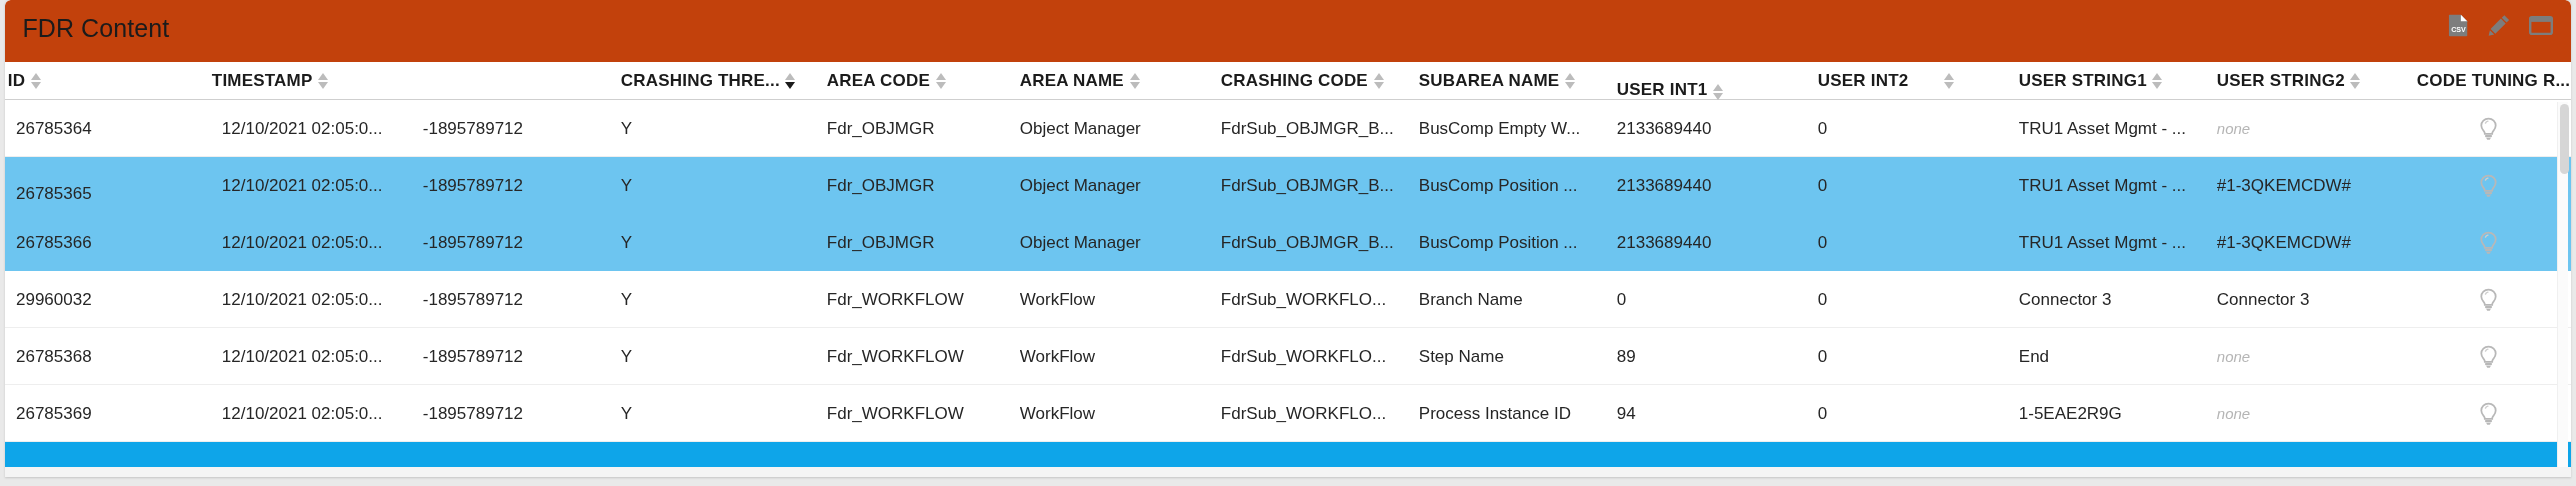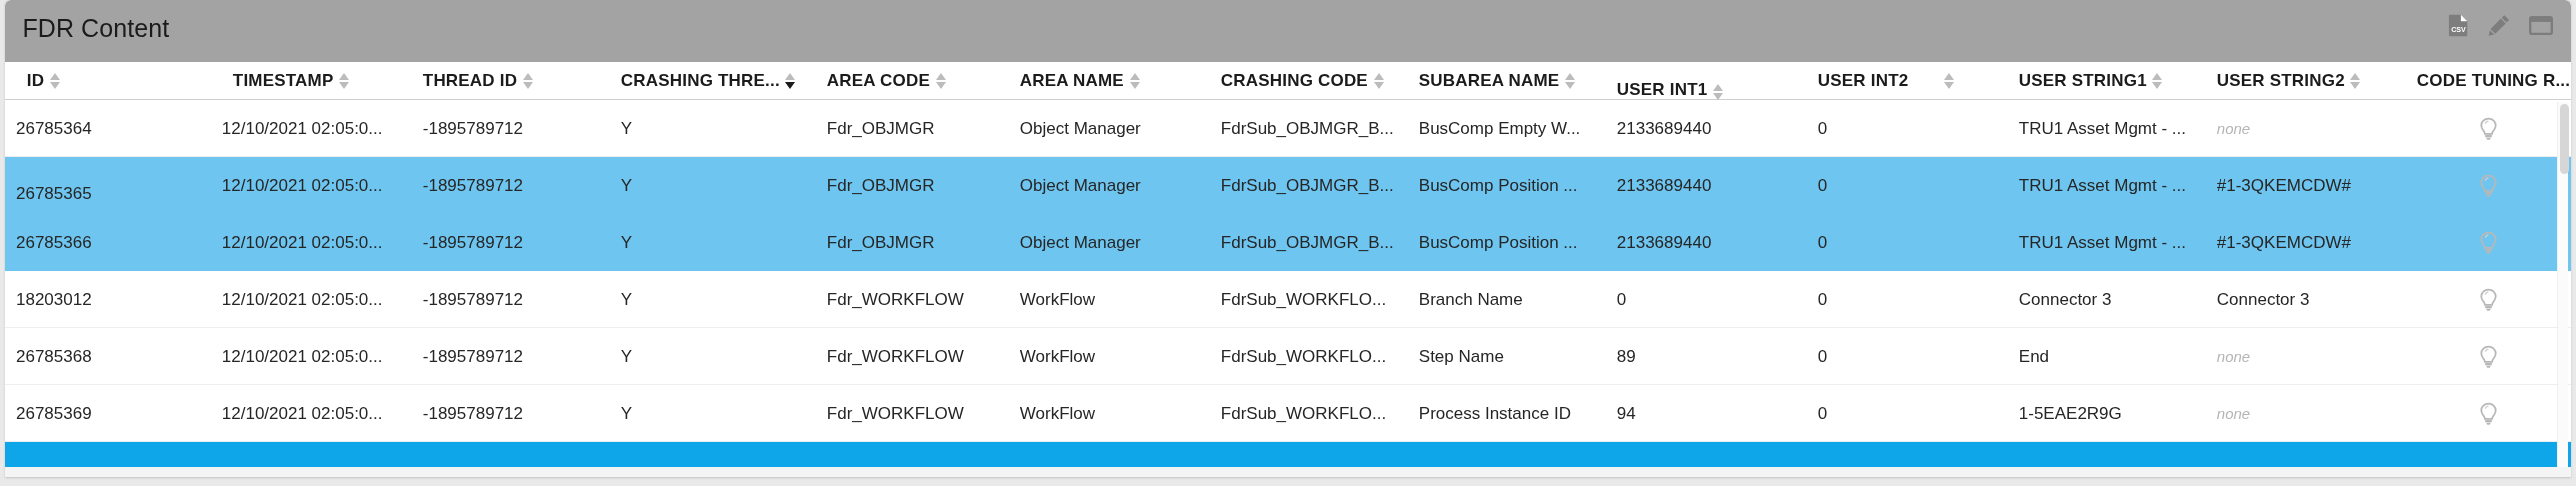--- a/index.html
+++ b/index.html
@@ -22,21 +22,21 @@
     border-top-left-radius: 5.6px;
     border-top-right-radius: 5.6px;
     box-shadow: 0 0.8px 2.4px rgba(0,0,0,0.16);
     overflow: hidden;
   }
 
   
   .titlebar {
     position: relative;
     height: 62px;
-    background: #a3a3a3;
+    background: #c2410c;
     border-top-left-radius: 5.6px;
     border-top-right-radius: 5.6px;
   }
 
   .panel-title {
     position: absolute;
     left: 17.6px;
     top: 14.4px;
     font-size: 25px;
     font-weight: 400;
@@ -197,36 +197,29 @@
       <div class="action-icon">
         <svg width="24" height="21" viewBox="0 0 30 26" aria-hidden="true">
           <rect x="1.5" y="2.5" width="27" height="21" rx="2" fill="none" stroke="#7d7d7d" stroke-width="3"></rect>
           <rect x="1.5" y="2.5" width="27" height="6" fill="#7d7d7d"></rect>
         </svg>
       </div>
     </div>
   </div>
 
   <div class="grid-header">
-      <div class="hcell" style="left: 22px; width: 88px;">
+      <div class="hcell" style="left: 3px; width: 88px;">
         <span>ID</span>
         <span class="sorter">
           <span class="tri-up"></span>
           <span class="tri-dn"></span>
         </span>
       </div>
-      <div class="hcell" style="left: 228px; width: 184px;">
+      <div class="hcell" style="left: 207px; width: 184px;">
         <span>TIMESTAMP</span>
-        <span class="sorter">
-          <span class="tri-up"></span>
-          <span class="tri-dn"></span>
-        </span>
-      </div>
-      <div class="hcell" style="left: 418px; width: 144px;">
-        <span>THREAD ID</span>
         <span class="sorter">
           <span class="tri-up"></span>
           <span class="tri-dn"></span>
         </span>
       </div>
       <div class="hcell" style="left: 616px; width: 184px;">
         <span>CRASHING THRE...</span>
         <span class="sorter desc">
           <span class="tri-up"></span>
           <span class="tri-dn"></span>
@@ -354,21 +347,21 @@
         <div class="cell bulb" style="left: 2412px; width: 144px;">
           <svg width="21" height="24" viewBox="0 0 26 30" aria-hidden="true">
             <path d="M13 2 C7.8 2 4 6 4 10.7 c0 3.4 2 5.3 3.3 7.2 .8 1.2 1.1 2 1.1 3.1 h9.2 c0-1.1 .3-1.9 1.1-3.1 1.3-1.9 3.3-3.8 3.3-7.2 C22 6 18.2 2 13 2 z" fill="none" stroke="#b8b8b8" stroke-width="2.2"></path>
             <path d="M9.2 7.6 a5 5 0 0 1 3.1-2.4" fill="none" stroke="#cfcfcf" stroke-width="1.8" stroke-linecap="round"></path>
             <rect x="8.6" y="22.6" width="8.8" height="2.6" rx="1" fill="#b8b8b8"></rect>
             <path d="M10 26 h6 l-1.4 2.4 h-3.2 z" fill="#b8b8b8"></path>
           </svg>
         </div>
       </div>
       <div class="row">
-        <div class="cell" style="left: 11.2px; width: 88px;">18203012</div>
+        <div class="cell" style="left: 11.2px; width: 88px;">29960032</div>
         <div class="cell" style="left: 217px; width: 184px;">12/10/2021 02:05:0...</div>
         <div class="cell" style="left: 418px; width: 144px;">-1895789712</div>
         <div class="cell" style="left: 616px; width: 184px;">Y</div>
         <div class="cell" style="left: 822px; width: 144px;">Fdr_WORKFLOW</div>
         <div class="cell" style="left: 1015px; width: 144px;">WorkFlow</div>
         <div class="cell" style="left: 1216px; width: 192px;">FdrSub_WORKFLO...</div>
         <div class="cell" style="left: 1414px; width: 184px;">Branch Name</div>
         <div class="cell" style="left: 1612px; width: 136px;">0</div>
         <div class="cell" style="left: 1813px; width: 136px;">0</div>
         <div class="cell" style="left: 2014px; width: 184px;">Connector 3</div>

